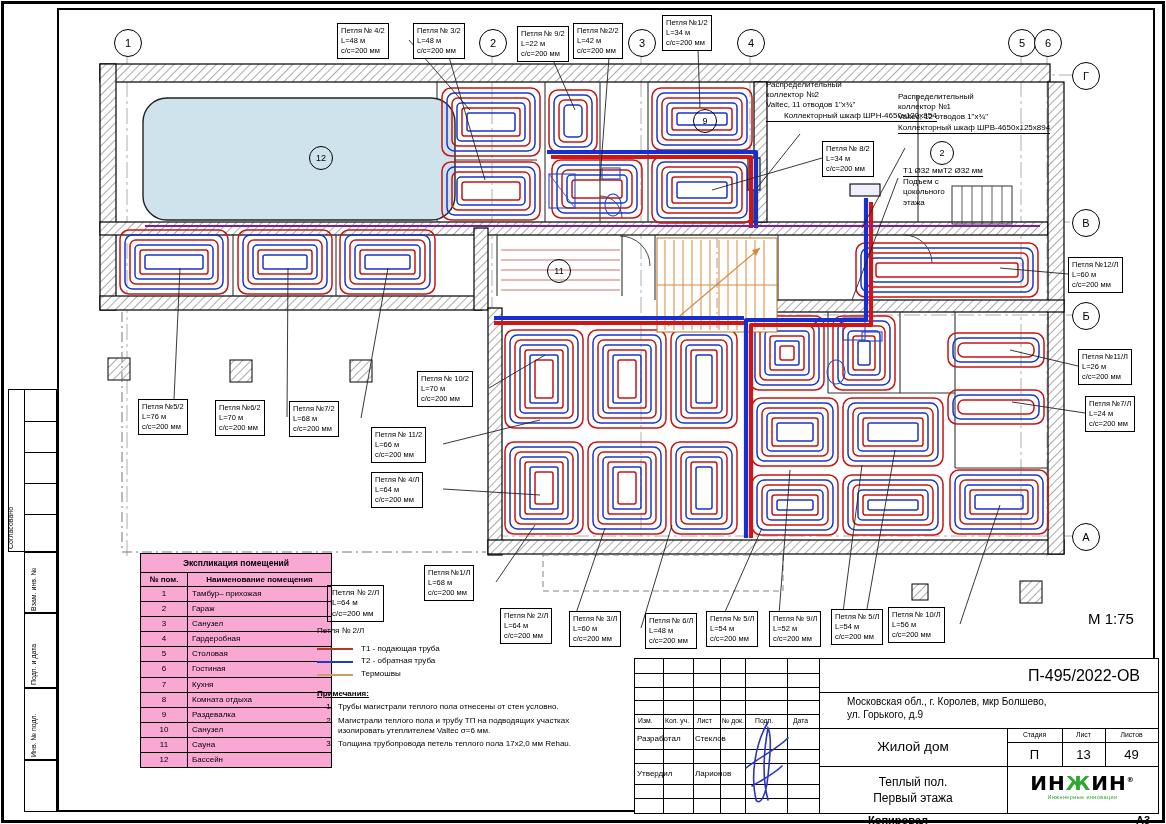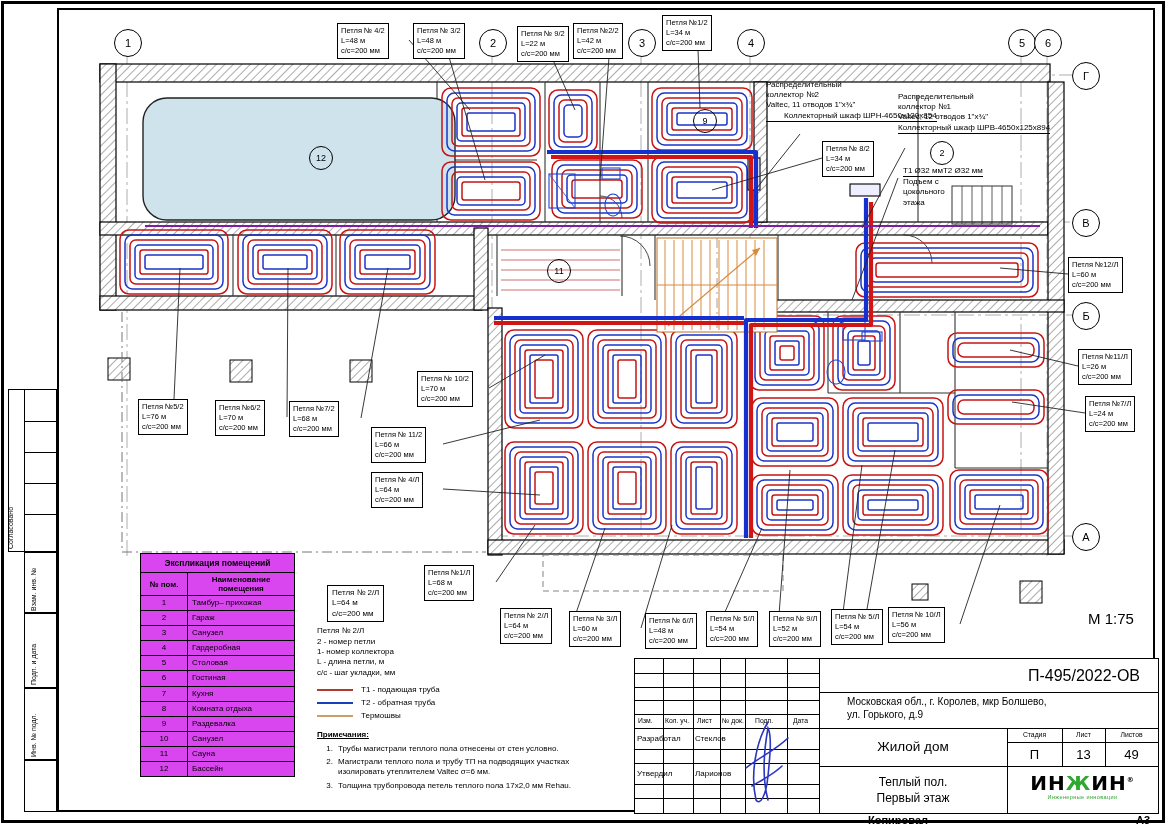--- a/index.html
+++ b/index.html
@@ -10,21 +10,21 @@
   .plan-svg{position:absolute;left:0;top:0;z-index:1;}
   .lbl{position:absolute;background:#fff;border:1px solid #000;font-size:7.5px;line-height:1.32;
        padding:2px 3px;white-space:nowrap;z-index:6;}
   .axc{position:absolute;width:26px;height:26px;border:1.3px solid #000;border-radius:50%;background:#fff;
        display:flex;align-items:center;justify-content:center;font-size:11px;z-index:5;}
   .rmc{position:absolute;width:22px;height:22px;border:1px solid #000;border-radius:50%;background:transparent;
        display:flex;align-items:center;justify-content:center;font-size:9px;z-index:5;}
   .note{position:absolute;font-size:8px;line-height:1.28;z-index:6;white-space:nowrap;}
   .scale{position:absolute;left:1088px;top:610px;font-size:15px;z-index:6;}
   
-  .sched{position:absolute;left:140px;top:553px;width:155px;z-index:7;background:#d946ef;
+  .sched{position:absolute;left:140px;top:553px;width:192px;z-index:7;background:#f9a8d4;
          border:1.6px solid #000;box-sizing:border-box;font-size:8px;}
   .sched .t{border-bottom:1px solid #000;text-align:center;font-weight:bold;padding:4px 0;font-size:8.5px;}
   .sched .hd{display:flex;border-bottom:1px solid #000;font-weight:bold;}
   .sched .hd>div:first-child{width:46px;border-right:1px solid #000;display:flex;align-items:center;justify-content:center;}
   .sched .hd>div:last-child{flex:1;text-align:center;padding:2px 0;}
   .sched .row{display:flex;border-bottom:1px solid #000;height:14.1px;}
   .sched .row:last-child{border-bottom:none;}
   .sched .row>div:first-child{width:46px;border-right:1px solid #000;text-align:center;line-height:14px;}
   .sched .row>div:last-child{flex:1;padding-left:4px;line-height:14px;}
   
@@ -549,26 +549,20 @@
       </div>
   </div>
 
   <div class="legend">
     <div class="sample">
       <div>Петля № 2/Л</div>
       <div>L=64 м</div>
       <div>с/с=200 мм</div>
     </div>
     <div class="keyt">Петля № 2/Л</div>
-    <div id="legend-keys">
-        <div>2 - номер петли</div>
-        <div>1- номер коллектора</div>
-        <div>L - длина петли, м</div>
-        <div>с/с - шаг укладки, мм</div>
-      </div>
     <div id="legend-lines" style="margin-top:7px">
         <div class="li">
           <span class="ln" style="background:#b03a2e"></span>
           <span>Т1 - подающая труба</span>
         </div>
         <div class="li">
           <span class="ln" style="background:#1a3fbb"></span>
           <span>Т2 - обратная труба</span>
         </div>
         <div class="li">
@@ -635,21 +629,21 @@
     </div>
     <div class="txt objname" style="left:184px;top:80px;width:188px;text-align:center">Жилой дом</div>
     <div class="txt small" style="left:372px;top:72px;width:55px;text-align:center">Стадия</div>
     <div class="txt small" style="left:427px;top:72px;width:43px;text-align:center">Лист</div>
     <div class="txt small" style="left:470px;top:72px;width:53px;text-align:center">Листов</div>
     <div class="txt big" style="left:372px;top:88px;width:55px;text-align:center">П</div>
     <div class="txt big" style="left:427px;top:88px;width:43px;text-align:center">13</div>
     <div class="txt big" style="left:470px;top:88px;width:53px;text-align:center">49</div>
     <div class="dwgtitle" style="position:absolute;left:184px;top:115px;width:188px">
       <div>Теплый пол.</div>
-      <div>Первый этаж</div>
+      <div>Первый этажа</div>
     </div>
     <div class="logo" style="left:372px;top:114px">
       <div class="w"><span>ИН</span><span class="g">Ж</span><span>ИН</span><span class="reg">®</span></div>
       <div class="sub">Инженерные инновации</div>
     </div>
   </div>
 
   <svg class="sig-svg" width="58" height="92" viewBox="0 0 58 92">
     <path d="M30,6 C18,26 12,58 18,84 C22,90 28,80 30,60 C32,40 34,20 30,12 C26,34 24,62 30,84 M8,52 C20,42 38,34 50,22 M14,70 C24,64 36,58 44,50" fill="none" stroke="#2a35c0" stroke-width="1.6" stroke-linecap="round"></path>
   </svg>

